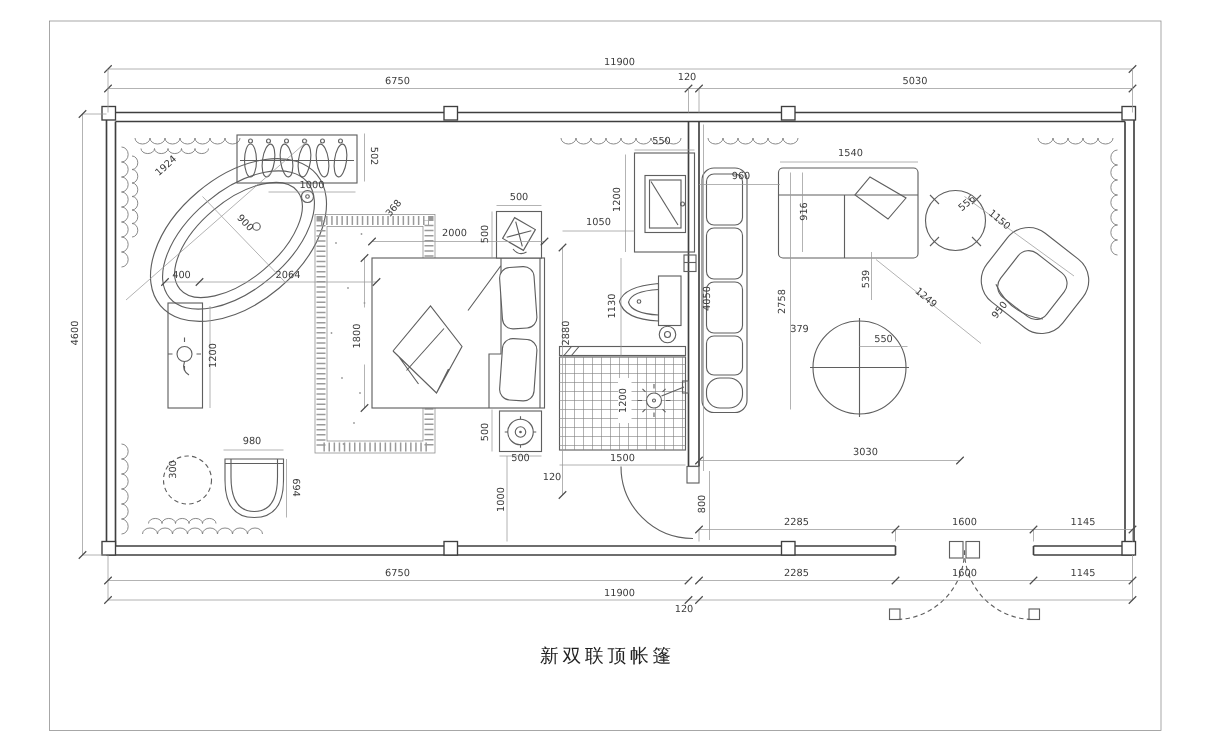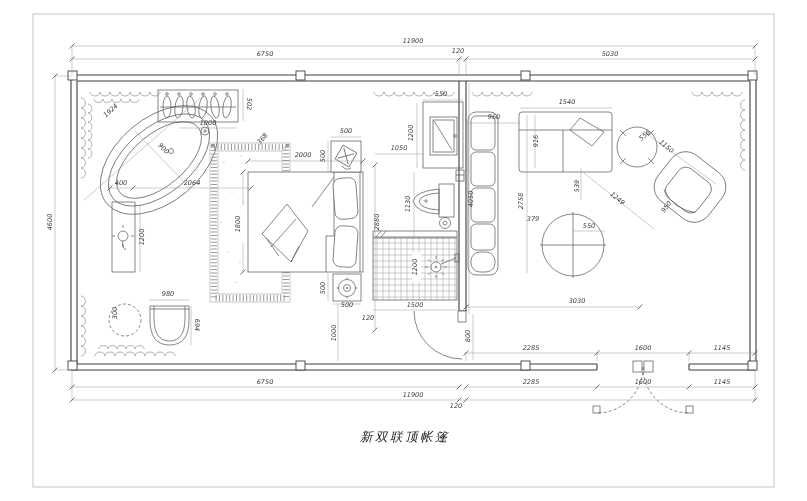--- a/index.html
+++ b/index.html
@@ -1,17 +1,17 @@
 <!DOCTYPE html>
 <html><head>
 <meta charset="utf-8">
 <style>
   html,body{margin:0;padding:0;background:#ffffff;}
   .sheet{position:relative;width:807px;height:501px;background:#fff;overflow:hidden;
-         font-family:"DejaVu Sans",sans-serif;font-style:italic;}
+         font-family:"DejaVu Sans",sans-serif;}
   svg{display:block;}
   .wall{stroke:#3f3f3f;stroke-width:1.1;fill:none;}
   .col{fill:#ffffff;stroke:#3f3f3f;stroke-width:0.9;}
   .furn{stroke:#5f5f5f;stroke-width:0.75;fill:none;}
   .furnw{stroke:#5f5f5f;stroke-width:0.75;fill:#ffffff;}
   .thin{stroke:#8a8a8a;stroke-width:0.5;fill:none;}
   .dimline{stroke:#9a9a9a;stroke-width:0.5;fill:none;}
   .tick{stroke:#4d4d4d;stroke-width:0.8;fill:none;}
   .dimtext{font-size:6.5px;fill:#3a3a3a;text-anchor:middle;font-family:"DejaVu Sans",sans-serif;}
   .dash{stroke-dasharray:3 2.2;}

